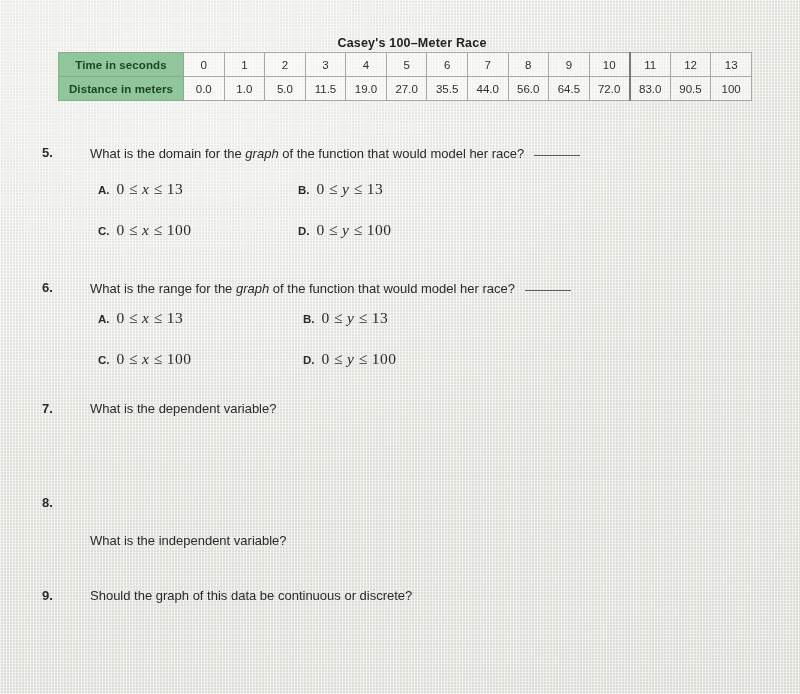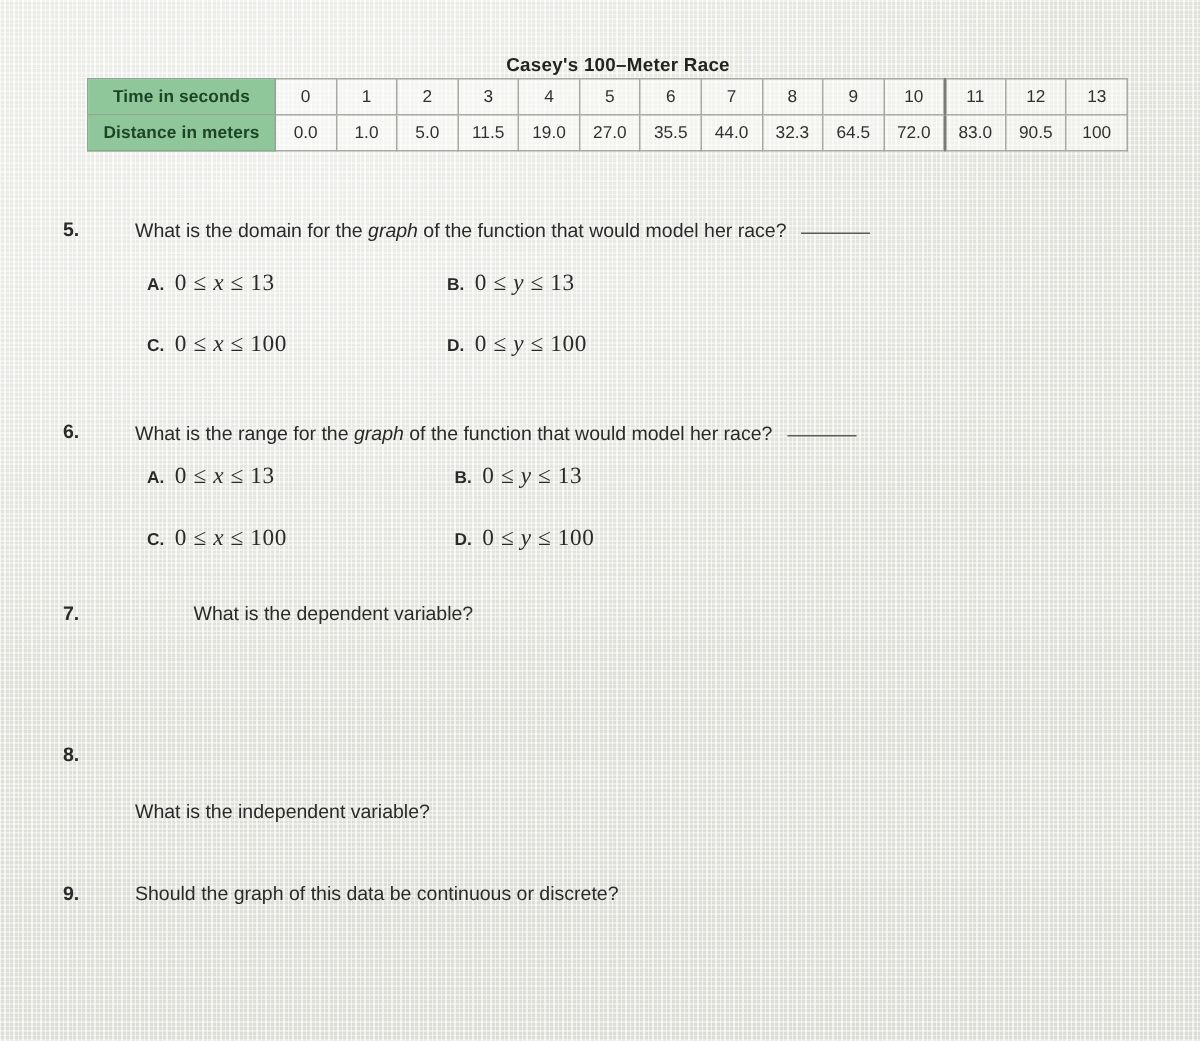--- a/index.html
+++ b/index.html
@@ -171,21 +171,21 @@
         <tr>
           <td class="rowhead">Distance in meters</td>
           <td>0.0</td>
           <td>1.0</td>
           <td>5.0</td>
           <td>11.5</td>
           <td>19.0</td>
           <td>27.0</td>
           <td>35.5</td>
           <td>44.0</td>
-          <td>32.3</td>
+          <td>56.0</td>
           <td>64.5</td>
           <td>72.0</td>
           <td class="thick-left">83.0</td>
           <td>90.5</td>
           <td>100</td>
         </tr>
       </tbody>
     </table>
   </div>
 
@@ -224,21 +224,21 @@
     <div class="choice" style="left:98px; top:350px;">
       <span class="letter">C.</span><span class="math"><span>0 ≤ </span><span class="var">x</span><span> ≤ 100</span></span>
     </div>
     <div class="choice" style="left:303px; top:350px;">
       <span class="letter">D.</span><span class="math"><span>0 ≤ </span><span class="var">y</span><span> ≤ 100</span></span>
     </div>
   </div>
 
   <div class="question">
     <div class="q-num" style="top:401px;">7.</div>
-    <div class="q-text" style="top:401px;margin-left:39px;">What is the dependent variable?</div>
+    <div class="q-text" style="top:401px;">What is the dependent variable?</div>
   </div>
 
   <div class="question">
     <div class="q-num" style="top:495px;">8.</div>
     <div class="q-text" style="top:495px;margin-top:38px;">What is the independent variable?</div>
   </div>
 
   <div class="question">
     <div class="q-num" style="top:588px;">9.</div>
     <div class="q-text" style="top:588px;text-align:center;">Should the graph of this data be continuous or discrete?</div>

